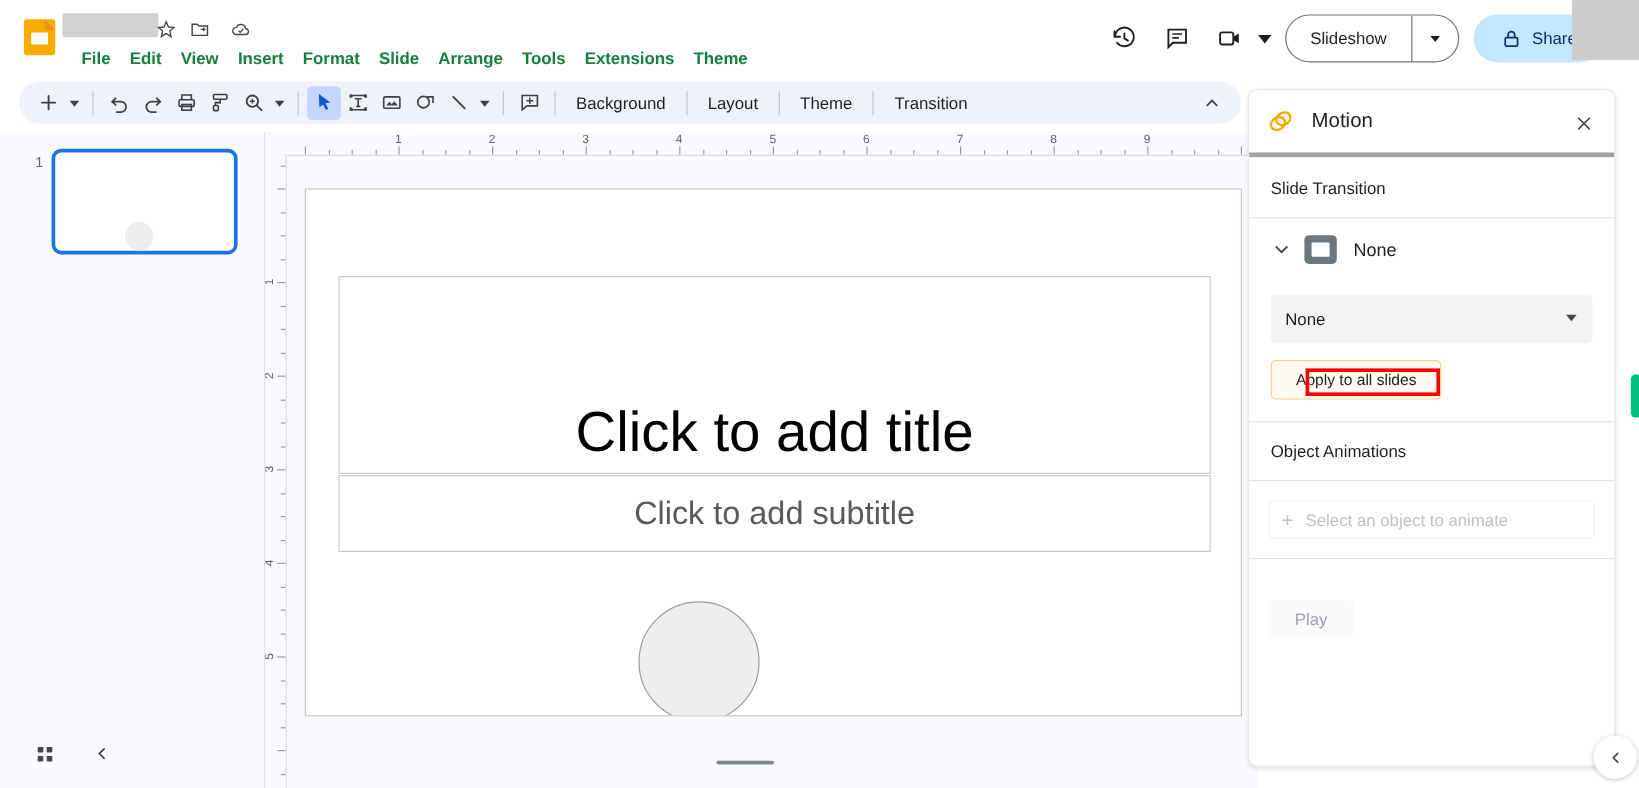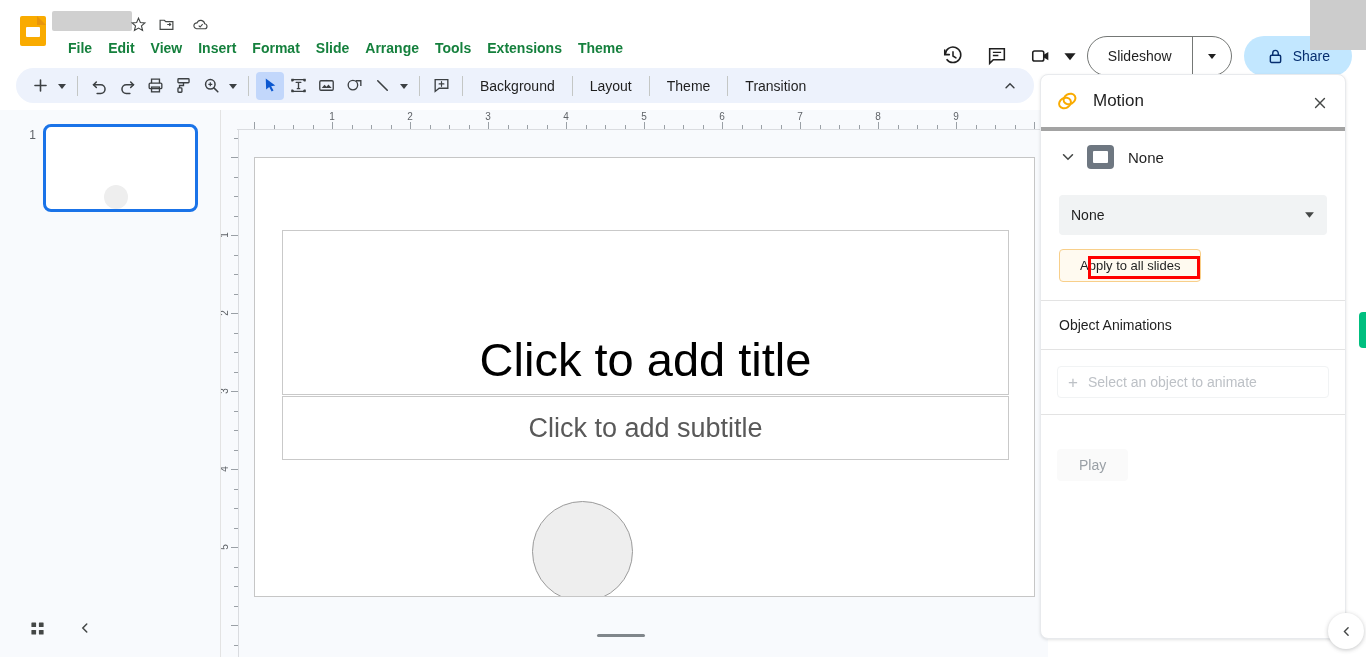--- a/index.html
+++ b/index.html
@@ -38,21 +38,21 @@
   .ti-star { left: 128px; }
   .ti-move { left: 156px; }
   .ti-cloud { left: 190px; }
 
   .menubar { position: absolute; left: 60px; top: 36px; display: flex; gap: 0px; }
   .menu-item {
     font-size: 14px; color: #15803d; padding: 2px 8px; border-radius: 4px;
     cursor: pointer; line-height: 20px; white-space: nowrap; font-weight: bold;
   }
 
-  .topright { position: absolute; right: 0; top: 0; height: 64px; display: flex; align-items: center; margin-top: 24px; }
+  .topright { position: absolute; right: 16px; top: 0; height: 64px; display: flex; align-items: center; }
   .tr-icon {
     width: 40px; height: 40px; border-radius: 50%;
     display: flex; align-items: center; justify-content: center;
     color: #1f1f1f; cursor: pointer; margin-right: 4px;
   }
   .tr-icon svg { width: 22px; height: 22px; }
   .meet-group { display: flex; align-items: center; margin-right: 10px; cursor: pointer; }
   .meet-caret { width: 14px; height: 14px; margin-left: -2px; color: #1f1f1f; }
 
   .slideshow-btn {
@@ -601,20 +601,21 @@
         <ellipse cx="14.5" cy="11" rx="6.2" ry="5" fill="none" stroke="#F9AB00" stroke-width="2" transform="rotate(-30 14.5 11)"></ellipse>
       </svg>
       <div class="panel-title">Motion</div>
       <div class="panel-close">
         <svg viewBox="0 0 18 18" width="16" height="16" fill="none" stroke="currentColor" stroke-width="1.6" stroke-linecap="round">
           <path d="M4 4l10 10M14 4L4 14"></path>
         </svg>
       </div>
     </div>
 
+    <div class="section-head">Slide Transition</div>
 
     <div class="trans-row">
       <div class="trans-chevron">
         <svg viewBox="0 0 18 18" width="16" height="16" fill="none" stroke="currentColor" stroke-width="1.8" stroke-linecap="round">
           <path d="M4 6.5L9 11.5 14 6.5"></path>
         </svg>
       </div>
       <div class="trans-thumb">
         <div class="trans-thumb-inner"></div>
       </div>

